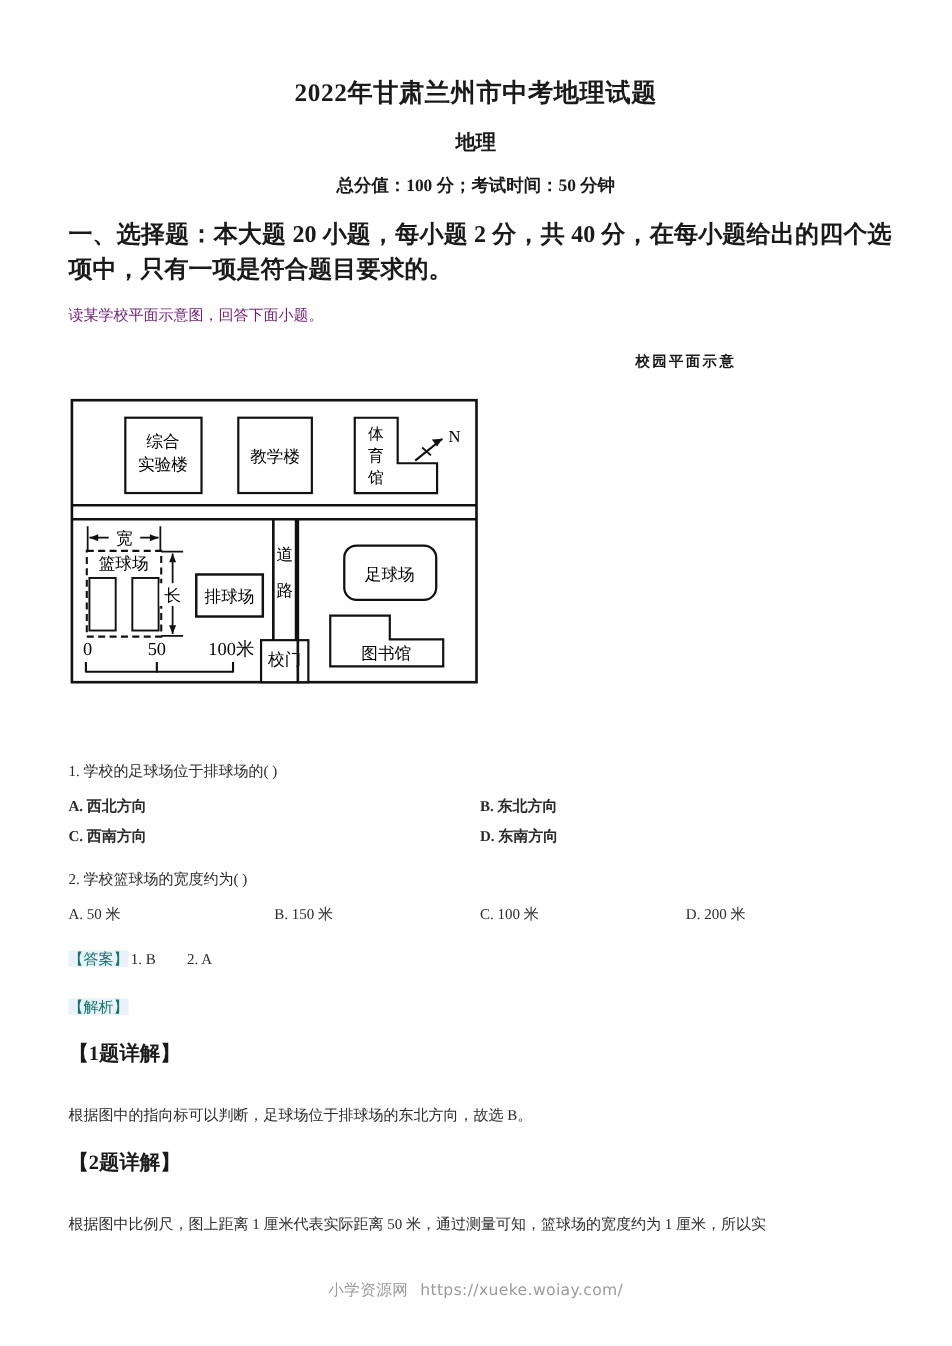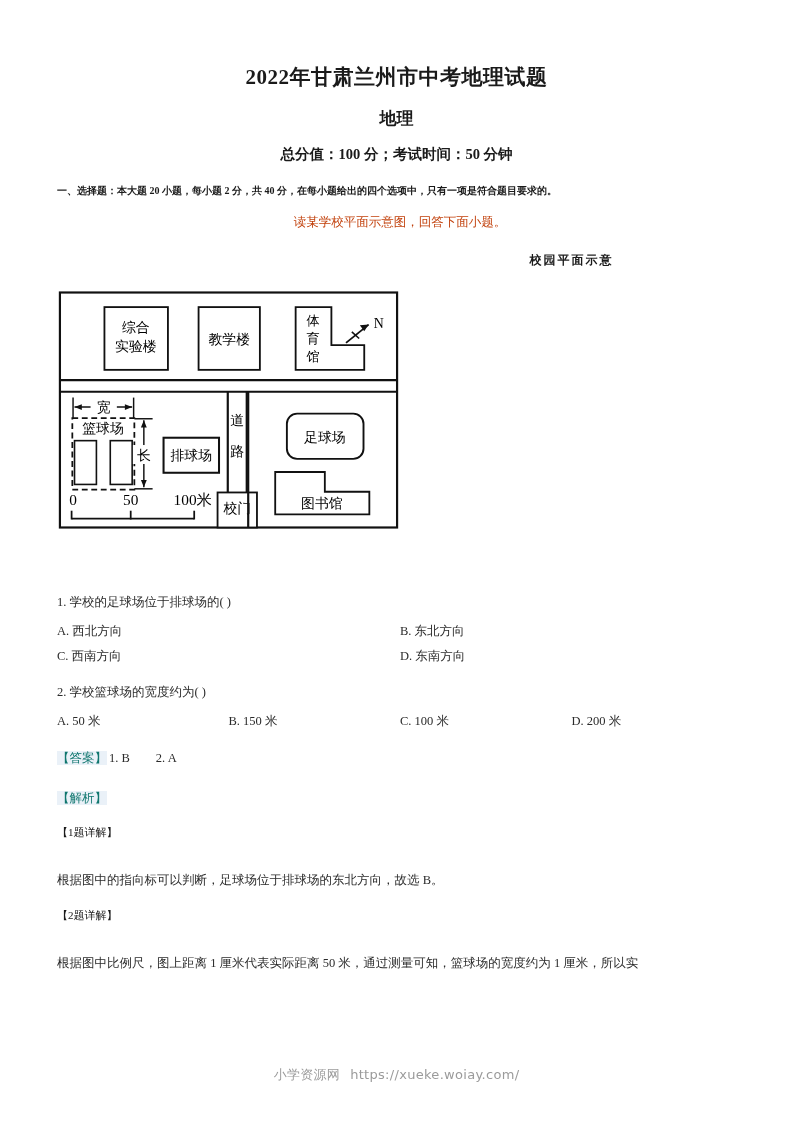--- a/index.html
+++ b/index.html
@@ -32,32 +32,31 @@
     text-align:center;
     font-size:14.5px;
     font-weight:bold;
     margin:0;
     padding-top:15px;
   }
 
   
   .content { padding:0 50px 0 57px; }
   .section-head {
-    font-size:10px;
-    font-weight:bold;
-    line-height:17px;
+    font-size:20px;
+    font-weight:bold;
+    line-height:29px;
     margin-top:18px;
     text-align:justify;
   }
   .lead-in {
     font-size:12.5px;
     line-height:26px;
     margin-top:10px;
-    color:#c2410c;
-    text-align:center;
+    color:#701a75;
   }
 
   
   .figure-wrap { margin-top:10px; display:flex; flex-direction:row; align-items:flex-start; }
   .figure-caption {
     font-size:12px;
     font-weight:bold;
     letter-spacing:2px;
     width:470px;
     text-align:center;
@@ -65,33 +64,33 @@
   }
 
   
   .question {
     font-size:12.5px;
     line-height:26px;
     margin-top:14px;
     color:#2b2b2b;
   }
   .opts { display:flex; margin-top:8px; font-size:12.5px; color:#2b2b2b; }
-  .opts.two > div { width:50%; }
+  .opts.two > div { width:50%;font-weight:bold; }
   .opts.four > div { width:25%; }
 
   
   .ans-line { margin-top:16px; font-size:12.5px; line-height:24px; }
   .tag {
     color:#0f766e;
     background:#eaf1f8;
     font-weight:normal;
   }
   .ans-val { color:#2b2b2b; margin-left:2px; }
   .ans-val2 { color:#2b2b2b; margin-left:26px; }
-  .detail-head { margin-top:15px; font-size:11px; font-weight:normal; color:#1a1a1a; }
+  .detail-head { margin-top:15px; font-size:17px; font-weight:bold; color:#1a1a1a; }
   .detail-body { margin-top:28px; font-size:12.5px; line-height:25px; color:#2b2b2b; text-align:justify; }
 
   
   .watermark {
     position:absolute;
     left:0; right:0;
     top:1066px;
     text-align:center;
     font-family:"DejaVu Sans","Liberation Sans",sans-serif;
     font-size:13px;

